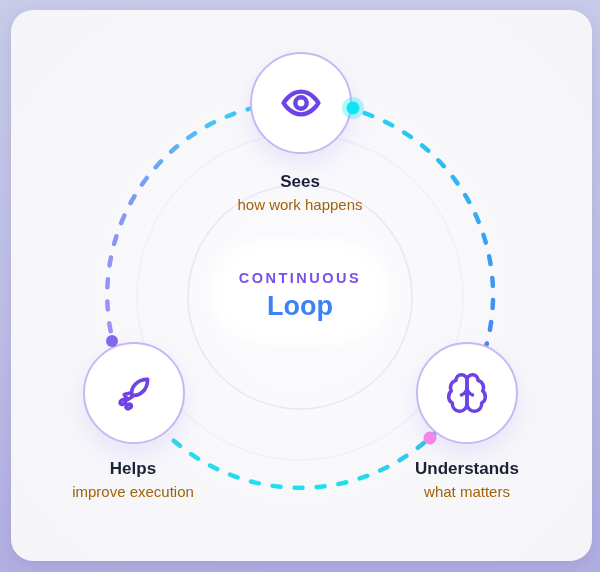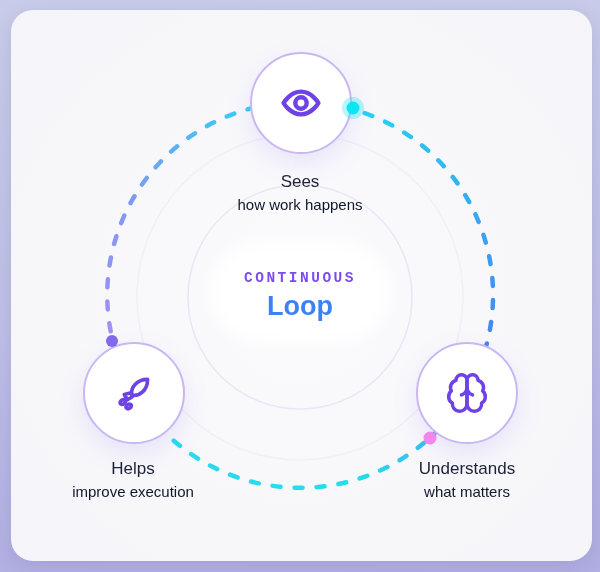--- a/index.html
+++ b/index.html
@@ -27,28 +27,28 @@
     background:#ffffff;border:2px solid #c9b7f3;box-sizing:border-box;
     display:flex;align-items:center;justify-content:center;z-index:2;
     box-shadow:0 10px 26px rgba(124,93,230,0.13);
   }
   .node svg{width:44px;height:44px;}
   .node-sees{left:250px;top:52px;}
   .node-helps{left:83px;top:342px;}
   .node-understands{left:416px;top:342px;}
 
   .nlabel{position:absolute;width:300px;text-align:center;z-index:2;}
-  .nlabel .t{font-size:17px;font-weight:400;color:#1b2236;line-height:19px;}
-  .nlabel .s{font-size:15px;color:#0f172a;line-height:20px;margin-top:4px;}
+  .nlabel .t{font-size:17px;font-weight:700;color:#1b2236;line-height:19px;}
+  .nlabel .s{font-size:15px;color:#a16207;line-height:20px;margin-top:4px;}
   .label-sees{left:150px;top:172px;}
   .label-helps{left:-17px;top:459px;}
   .label-understands{left:317px;top:459px;}
 
   .centerText{position:absolute;left:150px;top:270px;width:300px;text-align:center;z-index:2;}
-  .centerText .eyebrow{font-size:14.5px;font-weight:700;letter-spacing:2.5px;color:#7c4ded;font-family:Liberation Mono, monospace;}
+  .centerText .eyebrow{font-size:14.5px;font-weight:700;letter-spacing:2.5px;color:#7c4ded;}
   .centerText .title{font-size:27px;font-weight:700;color:#3b82f6;margin-top:5px;}
 
   .icon-stroke{fill:none;stroke:#6d43e6;stroke-linecap:round;stroke-linejoin:round;}
 </style>
 </head>
 <body>
 
 <div class="card"></div>
 
 <div class="center-blob"></div>

